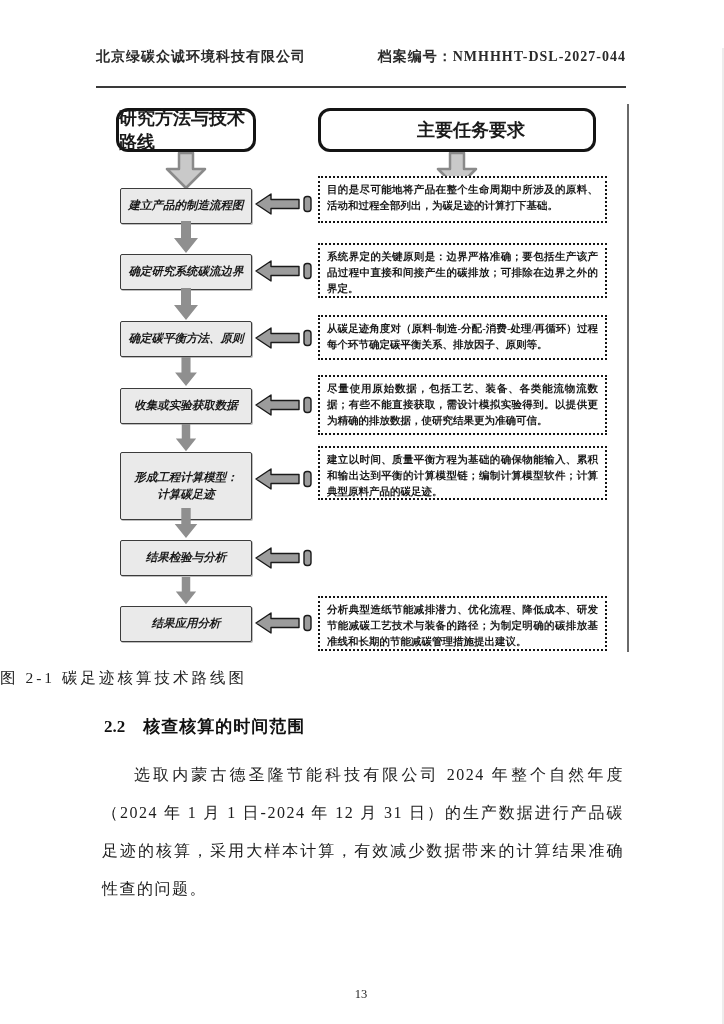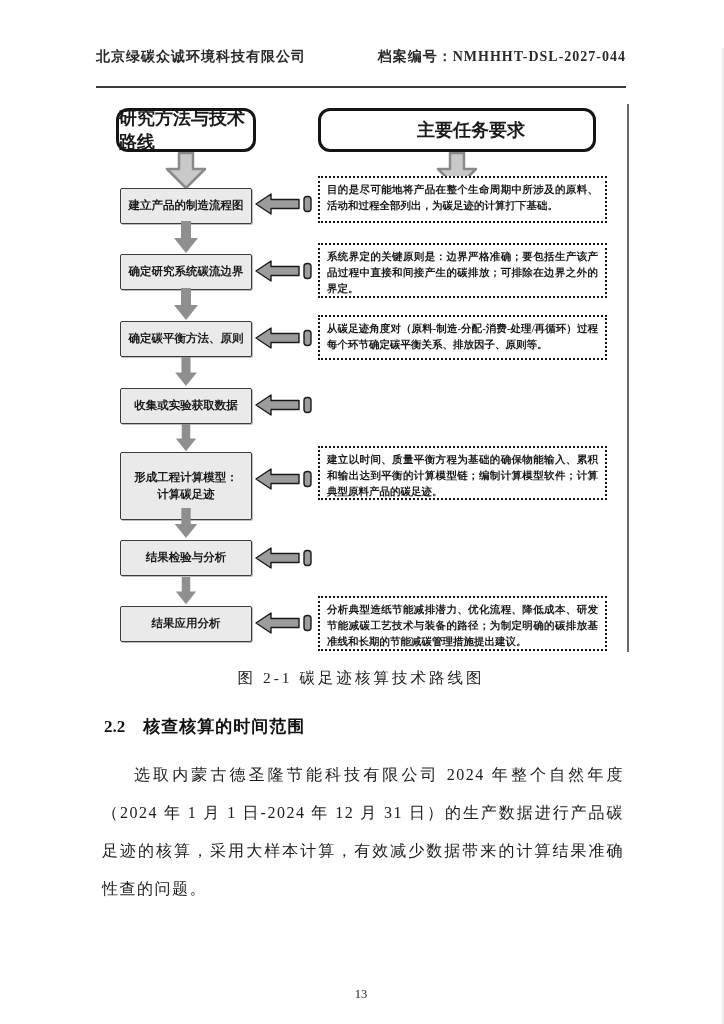--- a/index.html
+++ b/index.html
@@ -33,32 +33,33 @@
     background:#fff; display:flex; align-items:center; justify-content:center;
     font-size:18px; font-weight:bold; color:#1a1a1a; text-align:left;
   }
   .flow-box {
     position:absolute; left:20px; width:132px;
     background:#eaeaea; border:1.5px solid #3c3c3c; border-radius:2px;
     display:flex; align-items:center; justify-content:center;
     font-size:11.5px; font-weight:bold; color:#1a1a1a; text-align:center;
     white-space:pre-line; line-height:1.5; padding:17px 4px;
     box-shadow:1px 1px 0 #bdbdbd;
+    font-style:italic;
   }
   .task-box {
     position:absolute; left:218px; width:289px;
     border:2px dotted #141414; background:#fff;
     font-size:10.5px; font-weight:bold; color:#1a1a1a;
     line-height:1.5; padding:4px 7px; text-align:justify;
   }
   .arrow { position:absolute; }
   .vline { position:absolute; left:527px; top:2px; width:2px; height:548px; background:#6a6a6a; }
   
   .caption {
-    text-align:center; margin-top:8px; font-size:15.5px; color:#222;
+    text-align:left; margin-top:8px; font-size:15.5px; color:#222;
     letter-spacing:3px;
   }
   .section-heading {
     margin:26px 96px 0 104px; font-size:17px; font-weight:bold; color:#111;
     letter-spacing:1px;
   }
   .section-heading .sec-num { margin-right:18px; letter-spacing:0; }
   .body-para {
     margin:18px 98px 0 102px; font-size:16px; color:#1c1c1c;
     line-height:38px; text-align:justify; text-indent:2em;
@@ -124,20 +125,21 @@
 
     <svg class="arrow" style="left:73px;top:255px;" width="26" height="30" viewBox="0 0 26 33">
       <polygon points="8,0 18,0 18,17 25,17 13,32 1,17 8,17" fill="#8f8f8f"></polygon>
     </svg>
 
     <div class="flow-box" style="top:286px;height:35px;">收集或实验获取数据</div>
     <svg class="arrow" style="left:154px;top:291px;" width="60" height="24" viewBox="0 0 60 24">
       <polygon points="2,12 17,2 17,7.5 45,7.5 45,16.5 17,16.5 17,22" fill="#9c9c9c" stroke="#1a1a1a" stroke-width="1.4" stroke-linejoin="round"></polygon>
       <rect x="50" y="4.5" width="7" height="15" rx="3" fill="#9c9c9c" stroke="#1a1a1a" stroke-width="1.4"></rect>
     </svg>
+    <div class="task-box" style="top:273px;height:60px;">尽量使用原始数据，包括工艺、装备、各类能流物流数据；有些不能直接获取，需设计模拟实验得到。以提供更为精确的排放数据，使研究结果更为准确可信。</div>
 
     <svg class="arrow" style="left:73px;top:322px;" width="26" height="28" viewBox="0 0 26 33">
       <polygon points="8,0 18,0 18,17 25,17 13,32 1,17 8,17" fill="#8f8f8f"></polygon>
     </svg>
 
     <div class="flow-box" style="top:350px;height:68px;">形成工程计算模型：
 计算碳足迹</div>
     <svg class="arrow" style="left:154px;top:365px;" width="60" height="24" viewBox="0 0 60 24">
       <polygon points="2,12 17,2 17,7.5 45,7.5 45,16.5 17,16.5 17,22" fill="#9c9c9c" stroke="#1a1a1a" stroke-width="1.4" stroke-linejoin="round"></polygon>
       <rect x="50" y="4.5" width="7" height="15" rx="3" fill="#9c9c9c" stroke="#1a1a1a" stroke-width="1.4"></rect>

